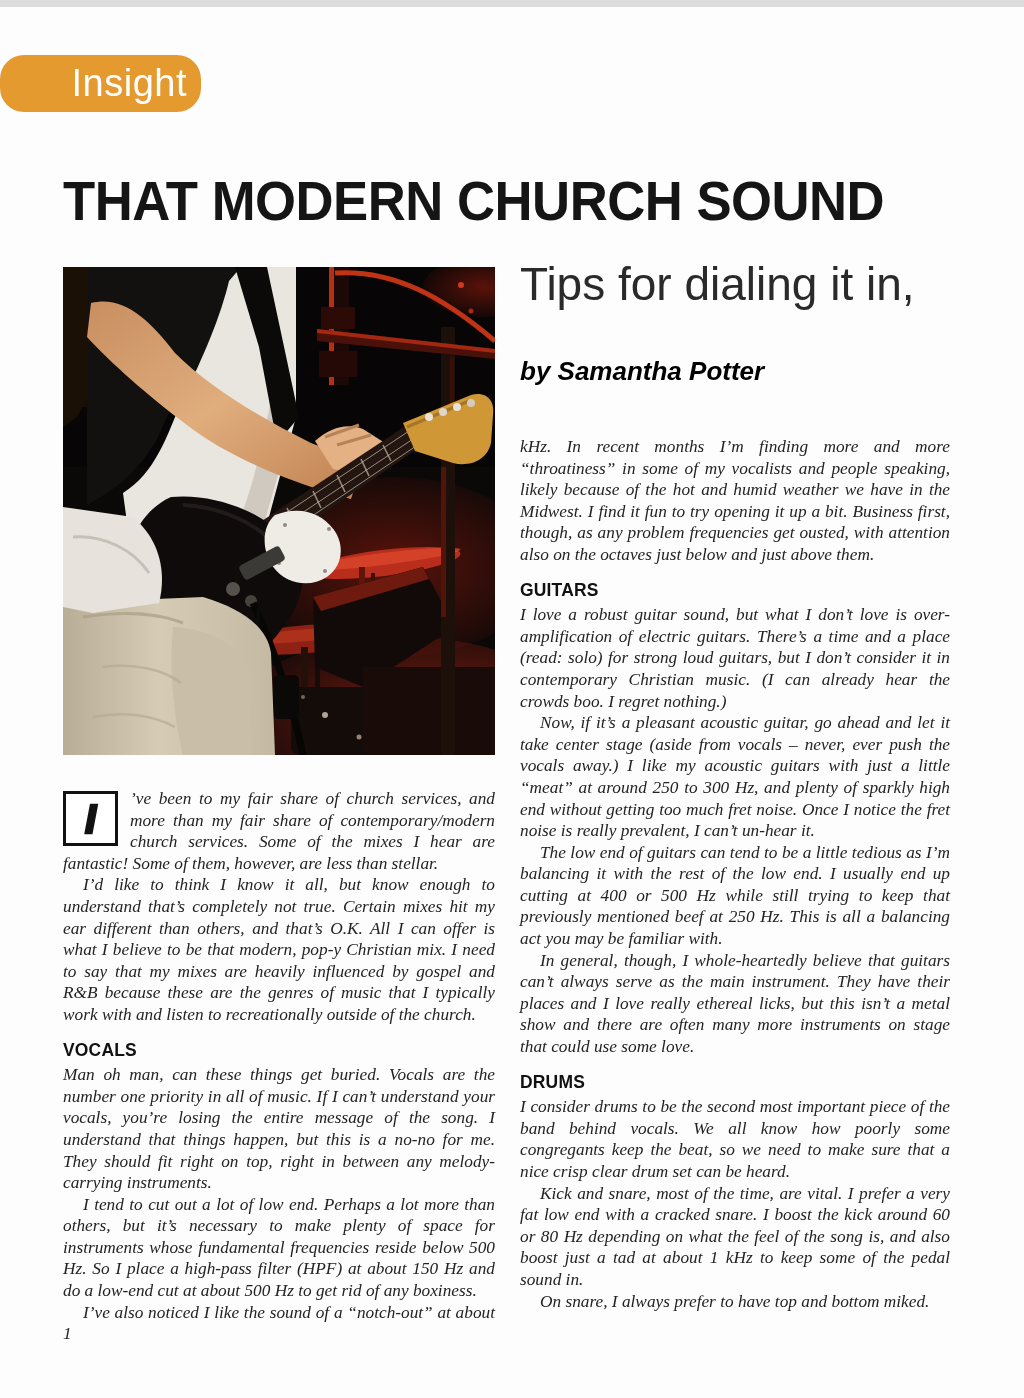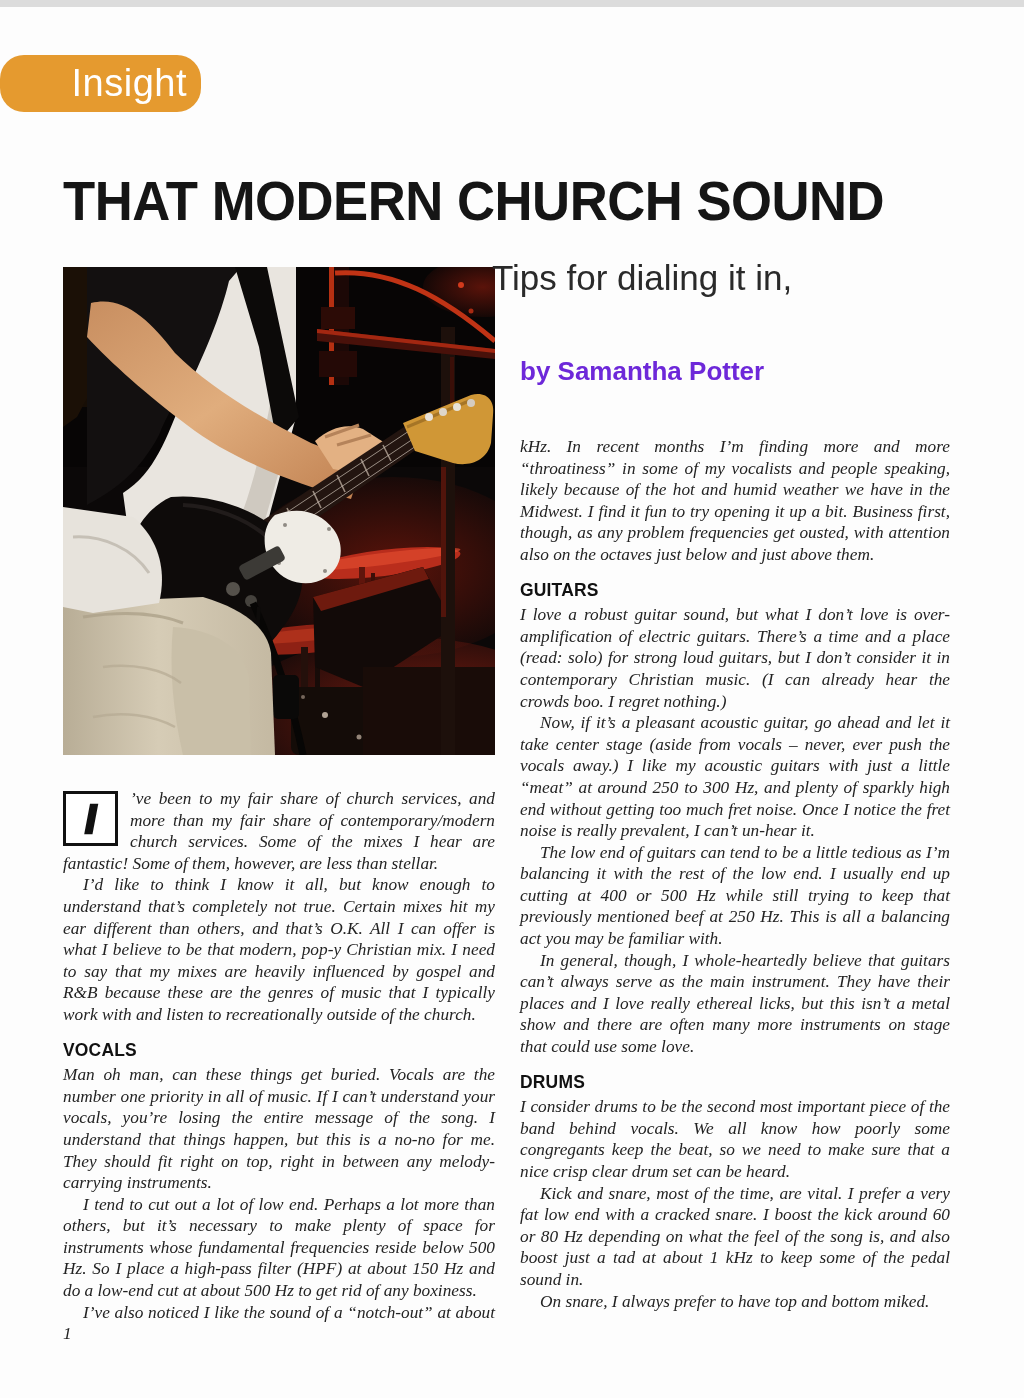--- a/index.html
+++ b/index.html
@@ -14,26 +14,26 @@
     padding-right:14px;box-sizing:border-box;
     color:#ffffff;font-size:38px;font-weight:300;letter-spacing:0.5px;
   }
   .title{
     position:absolute;left:63px;top:168px;margin:0;
     font-size:56px;font-weight:bold;color:#151515;letter-spacing:-0.5px;
     transform:scaleX(0.94);transform-origin:left top;white-space:nowrap;
   }
   .photo{position:absolute;left:63px;top:267px;width:432px;height:488px;}
   .subtitle{
-    position:absolute;left:492px;top:258px;width:440px;
-    font-size:35px;font-weight:300;color:#2a2a2a;line-height:1.17;
+    position:absolute;left:520px;top:258px;width:440px;
+    font-size:46px;font-weight:300;color:#2a2a2a;line-height:1.17;
   }
   .byline{
     position:absolute;left:520px;top:356px;width:440px;
-    font-size:26px;font-weight:bold;color:#6d28d9;
+    font-size:26px;font-weight:bold;font-style:italic;color:#000000;
   }
   .col{
     position:absolute;width:432px;
     font-family:"Liberation Serif",serif;font-size:17.3px;line-height:21.6px;
     color:#232323;text-align:justify;
   }
   .col-left{left:63px;top:788px;}
   .col-right{left:520px;top:436px;width:430px;}
   .col p{margin:0;font-style:italic;}
   .col p.indent{text-indent:20px;}

